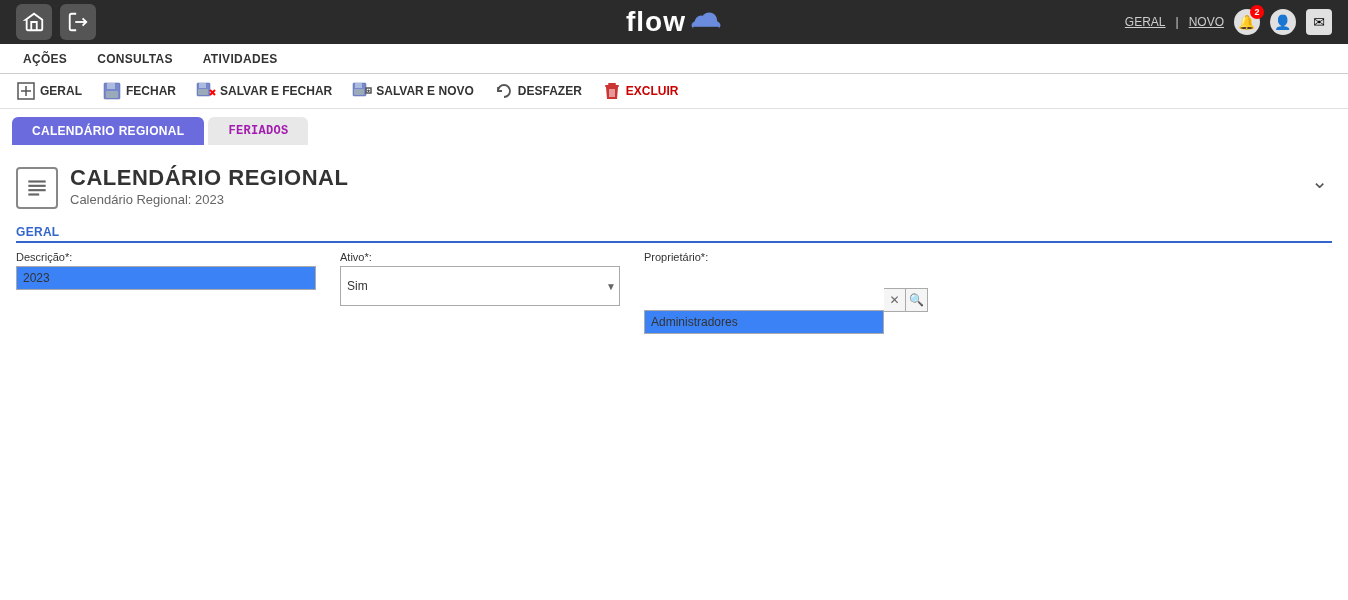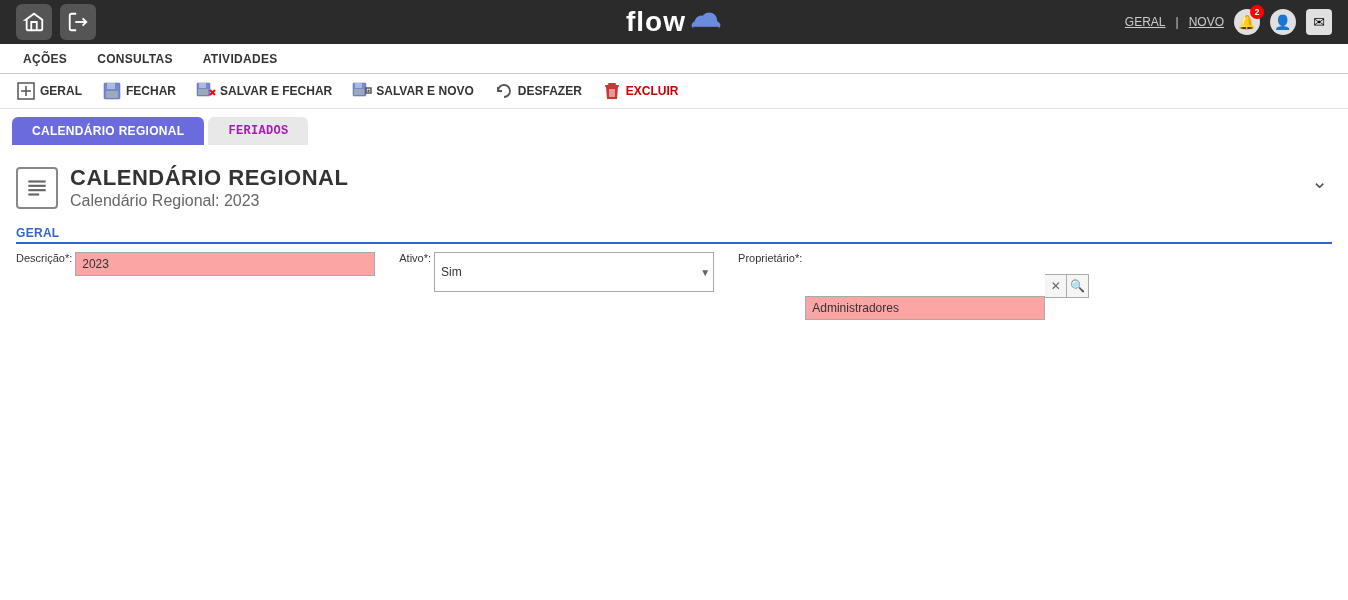--- a/index.html
+++ b/index.html
@@ -224,21 +224,21 @@
     .page-icon svg { width: 26px; height: 26px; fill: #555; }
     .page-title-block {}
     .page-title {
       font-size: 22px;
       font-weight: bold;
       color: #333;
       letter-spacing: 0.5px;
       text-transform: uppercase;
     }
     .page-subtitle {
-      font-size: 16px;
+      font-size: 13px;
       color: #666;
       margin-top: 1px;
     }
     .collapse-btn {
       cursor: pointer;
       font-size: 20px;
       color: #555;
       padding: 4px;
     }
 
@@ -256,33 +256,34 @@
 
     
     .form-row {
       display: flex;
       align-items: flex-start;
       gap: 24px;
       margin-top: 8px;
     }
     .form-field {
       display: flex;
+      flex-direction: column;
       gap: 3px;
     }
     .form-label {
       font-size: 11px;
       color: #333;
       font-weight: normal;
     }
     .form-input {
       border: 1px solid #aaa;
       padding: 3px 6px;
       font-size: 12px;
       color: #333;
-      background: #fca5a5;
+      background: #3b82f6;
       height: 24px;
     }
     .form-select-wrapper {
       position: relative;
       display: flex;
       align-items: center;
     }
     .form-select {
       border: 1px solid #aaa;
       padding: 3px 24px 3px 6px;

